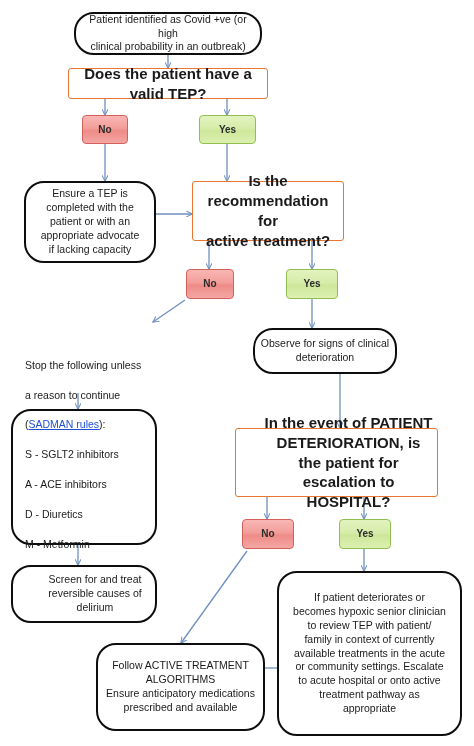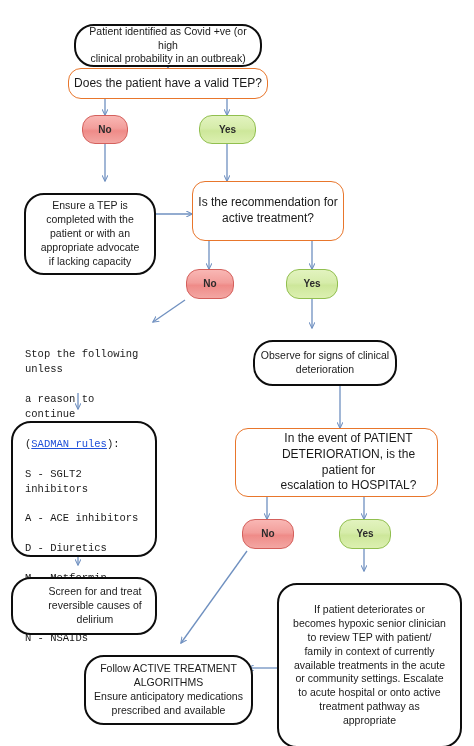--- a/index.html
+++ b/index.html
@@ -42,32 +42,32 @@
     width: 100%;
     padding: 0 4px;
     white-space: pre-line;
   }
   
   .n-process {
     background: #ffffff;
     border: 2.4px solid #0d0d0d;
     border-radius: 20px;
     font-size: 10.5px;
-    margin-top: 12px;
   }
   
   .n-decision {
     background: #ffffff;
     border: 1.6px solid #e8762c;
-    border-radius: 13px;
-    font-size: 12px;
+    border-radius: 3px;
+    font-size: 15px;
+    font-weight: bold;
   }
   
   .n-yes, .n-no {
-    border-radius: 13px;
+    border-radius: 4px;
     font-size: 10px;
     font-weight: bold;
   }
   .n-no {
     background: linear-gradient(to bottom, #f9b7b4 0%, #f29e9b 45%, #ef8b88 55%, #f3a7a3 100%);
     border: 1.3px solid #d4605c;
     color: #2b2b2b;
   }
   .n-yes {
     background: linear-gradient(to bottom, #e2f3bf 0%, #d6ecaa 45%, #cde79a 55%, #dcf0b1 100%);
@@ -75,21 +75,20 @@
     color: #2b2b2b;
   }
   
   .n-list {
     justify-content: flex-start;
   }
   .n-list .txt {
     text-align: left;
     padding-left: 12px;
     line-height: 1.42;
-    font-family: Liberation Mono, monospace;
   }
   .link {
     color: #1f4fd8;
     text-decoration: underline;
   }
 </style>
 </head>
 <body>
 
 <div id="canvas">
@@ -211,21 +210,21 @@
   <div class="node n-yes" style="left:339px; top:519px; width:52px; height:30px;">
     <span class="txt">Yes</span>
   </div>
 
   <div class="node n-process" style="left:11px; top:565px; width:146px; height:58px;padding-left:22px;">
     <span class="txt">Screen for and treat
 reversible causes of
 delirium</span>
   </div>
 
-  <div class="node n-process" style="left:84px; top:643px; width:169px; height:70px;">
+  <div class="node n-process" style="left:96px; top:643px; width:169px; height:88px;">
     <span class="txt">Follow ACTIVE TREATMENT
 ALGORITHMS
 Ensure anticipatory medications
 prescribed and available</span>
   </div>
 
   <div class="node n-process" style="left:277px; top:571px; width:185px; height:165px;">
     <span class="txt">If patient deteriorates or
 becomes hypoxic senior clinician
 to review TEP with patient/

